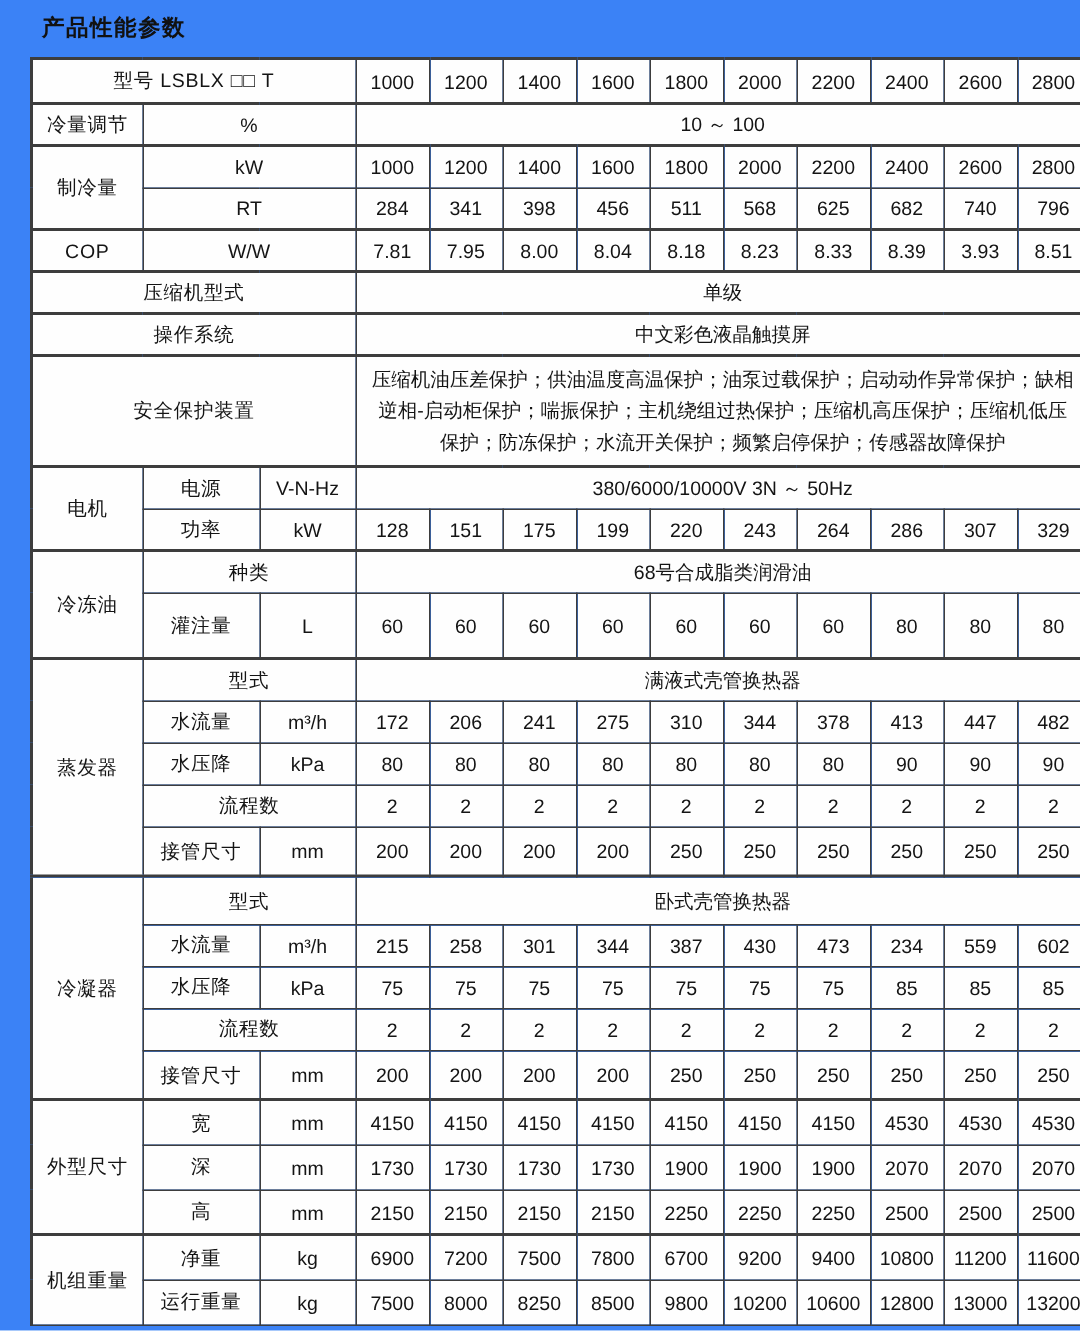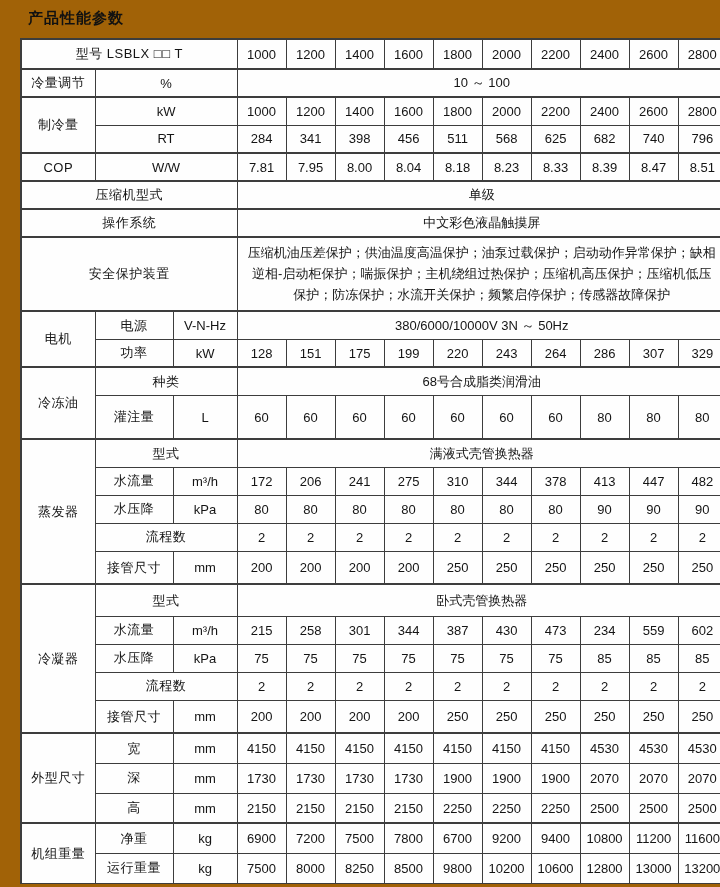--- a/index.html
+++ b/index.html
@@ -4,21 +4,21 @@
 <style>
   html, body {
     margin: 0;
     padding: 0;
     background: #ffffff;
   }
   .page {
     position: relative;
     width: 720px;
     height: 887px;
-    background: #a16207;
+    background: #3b82f6;
     font-family: "Liberation Sans", sans-serif;
     color: #141414;
     overflow: hidden;
   }
   .title {
     font-size: 15px;
     font-weight: bold;
     letter-spacing: 1px;
     margin: 0;
     padding: 9px 0 10px 28px;
@@ -128,21 +128,21 @@
           <td class="lab">COP</td>
           <td colspan="2">W/W</td>
           <td>7.81</td>
           <td>7.95</td>
           <td>8.00</td>
           <td>8.04</td>
           <td>8.18</td>
           <td>8.23</td>
           <td>8.33</td>
           <td>8.39</td>
-          <td>8.47</td>
+          <td>3.93</td>
           <td>8.51</td>
         </tr>
         <tr class="group-start" style="height: 28px; padding-left: 40px;">
           <td colspan="3" class="lab">压缩机型式</td>
           <td colspan="10">单级</td>
         </tr>
         <tr class="group-start" style="height: 28px;">
           <td colspan="3" class="lab">操作系统</td>
           <td colspan="10">中文彩色液晶触摸屏</td>
         </tr>

